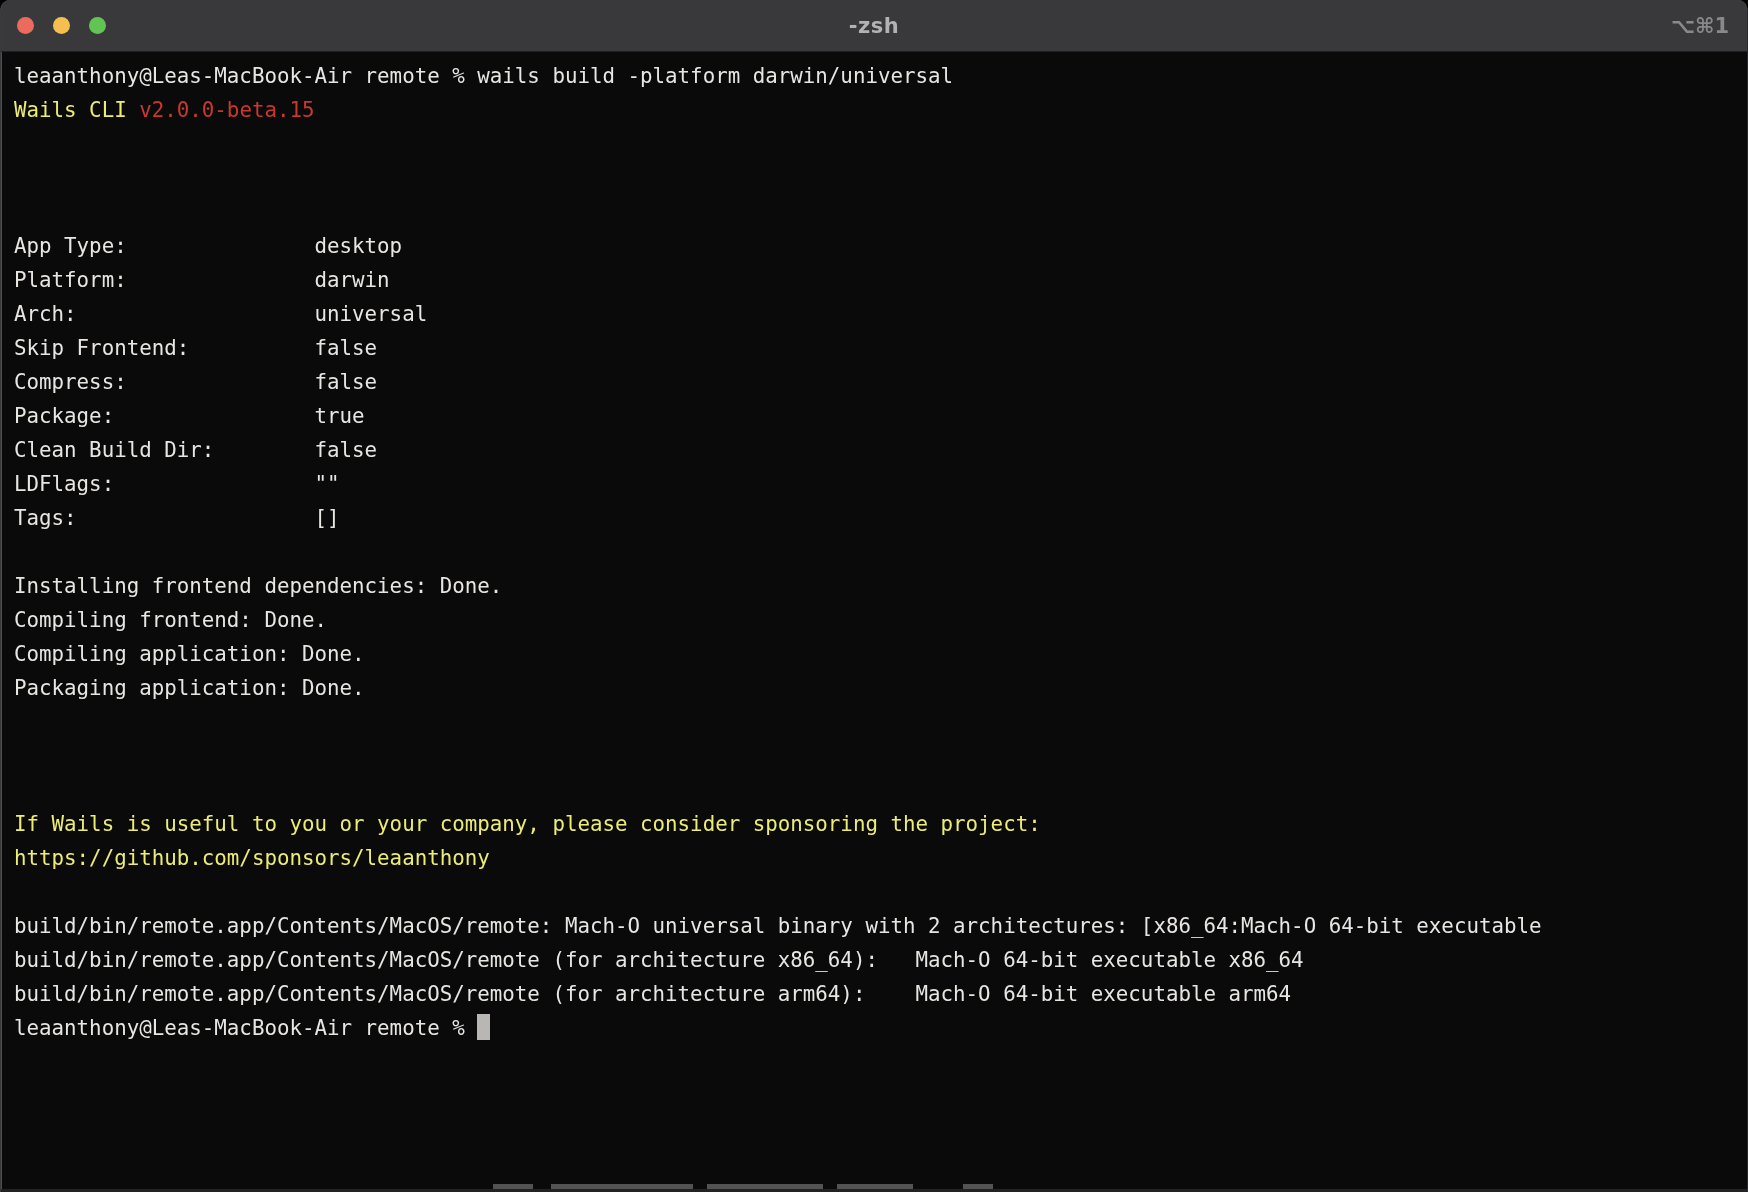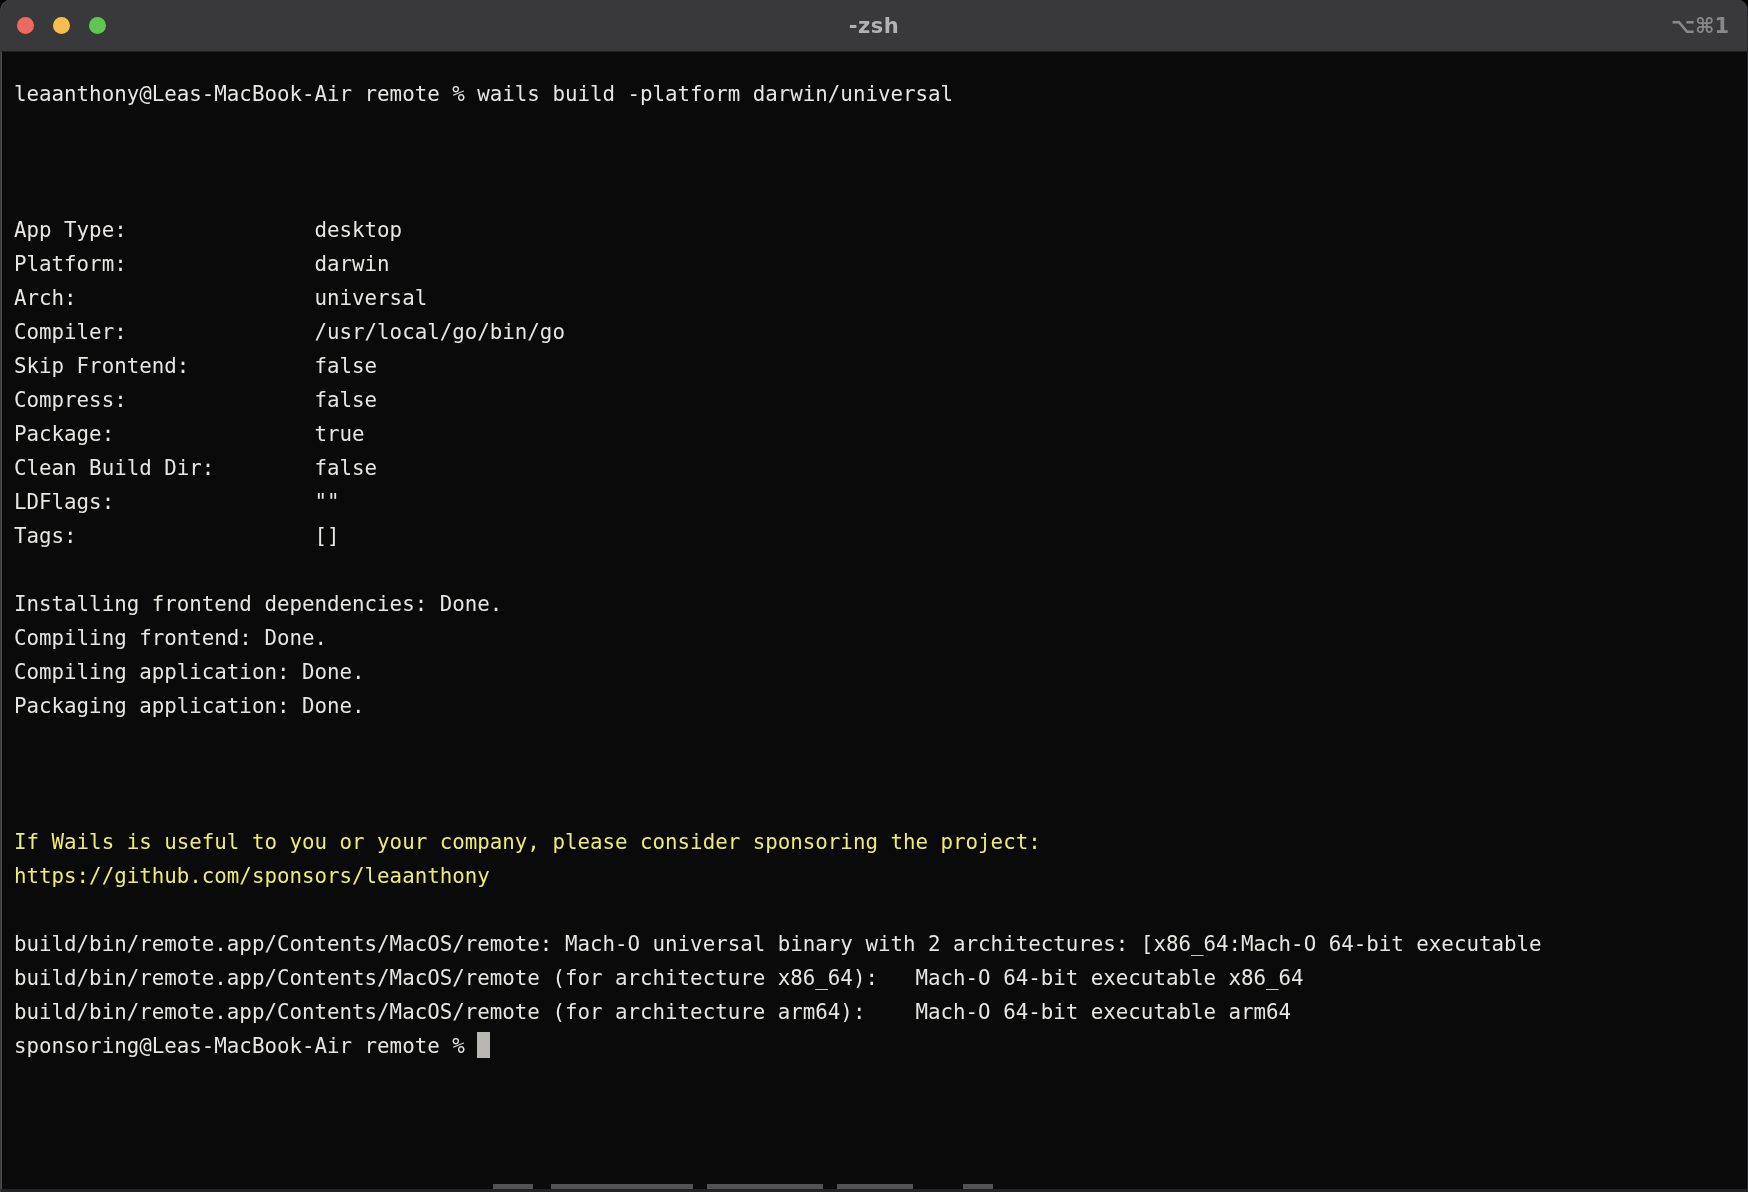--- a/index.html
+++ b/index.html
@@ -40,21 +40,21 @@
   }
   .shortcut-badge {
     position: absolute; right: 18px; top: 0; height: 100%;
     display: flex; align-items: center;
     color: #89898b; font-weight: bold; font-size: 21px;
     font-family: "DejaVu Sans", "Liberation Sans", sans-serif;
   }
   .terminal {
     position: relative;
     height: 1139px;
-    padding: 25px 0 0 12px;
+    padding: 7px 0 0 12px;
     background: #0a0a0b;
     overflow: hidden;
     border-left: 1px solid #4e4e50;
   }
   .tline {
     height: 34px; line-height: 34px;
     font-size: 20.8px;
     white-space: pre;
     color: #e8e6e3;
   }
@@ -94,46 +94,46 @@
       <button class="tl-btn tl-close"></button>
       <button class="tl-btn tl-min"></button>
       <button class="tl-btn tl-zoom"></button>
     </div>
     <div class="win-title">-zsh</div>
     <div class="shortcut-badge">⌥⌘1</div>
   </div>
 
   <div class="terminal" id="terminal-body">
       <div class="tline"><span class="seg-default">leaanthony@Leas-MacBook-Air remote % wails build -platform darwin/universal</span></div>
+      <div class="tline"><span class="seg-yellow">Wails CLI </span><span class="seg-red">v2.0.0-beta.15</span></div>
       <div class="tline"></div>
       <div class="tline"></div>
       <div class="tline"></div>
       <div class="tline"><span class="seg-default">App Type:               desktop</span></div>
       <div class="tline"><span class="seg-default">Platform:               darwin</span></div>
       <div class="tline"><span class="seg-default">Arch:                   universal</span></div>
-      <div class="tline"><span class="seg-default">Compiler:               /usr/local/go/bin/go</span></div>
       <div class="tline"><span class="seg-default">Skip Frontend:          false</span></div>
       <div class="tline"><span class="seg-default">Compress:               false</span></div>
       <div class="tline"><span class="seg-default">Package:                true</span></div>
       <div class="tline"><span class="seg-default">Clean Build Dir:        false</span></div>
       <div class="tline"><span class="seg-default">LDFlags:                ""</span></div>
       <div class="tline"><span class="seg-default">Tags:                   []</span></div>
       <div class="tline"></div>
       <div class="tline"><span class="seg-default">Installing frontend dependencies: Done.</span></div>
       <div class="tline"><span class="seg-default">Compiling frontend: Done.</span></div>
       <div class="tline"><span class="seg-default">Compiling application: Done.</span></div>
       <div class="tline"><span class="seg-default">Packaging application: Done.</span></div>
       <div class="tline"></div>
       <div class="tline"></div>
       <div class="tline"></div>
       <div class="tline"><span class="seg-yellow">If Wails is useful to you or your company, please consider sponsoring the project:</span></div>
       <div class="tline"><span class="seg-yellow">https://github.com/sponsors/leaanthony</span></div>
       <div class="tline"></div>
       <div class="tline"><span class="seg-default">build/bin/remote.app/Contents/MacOS/remote: Mach-O universal binary with 2 architectures: [x86_64:Mach-O 64-bit executable</span></div>
       <div class="tline"><span class="seg-default">build/bin/remote.app/Contents/MacOS/remote (for architecture x86_64):   Mach-O 64-bit executable x86_64</span></div>
       <div class="tline"><span class="seg-default">build/bin/remote.app/Contents/MacOS/remote (for architecture arm64):    Mach-O 64-bit executable arm64</span></div>
-      <div class="tline"><span class="seg-default">sponsoring@Leas-MacBook-Air remote % </span><span class="cursor-block"></span></div>
+      <div class="tline"><span class="seg-default">leaanthony@Leas-MacBook-Air remote % </span><span class="cursor-block"></span></div>
     </div>
 
   <div class="clipped-partial-line"></div>
   <div class="bottom-edge"></div>
 
 </div>
 
 </body></html>

